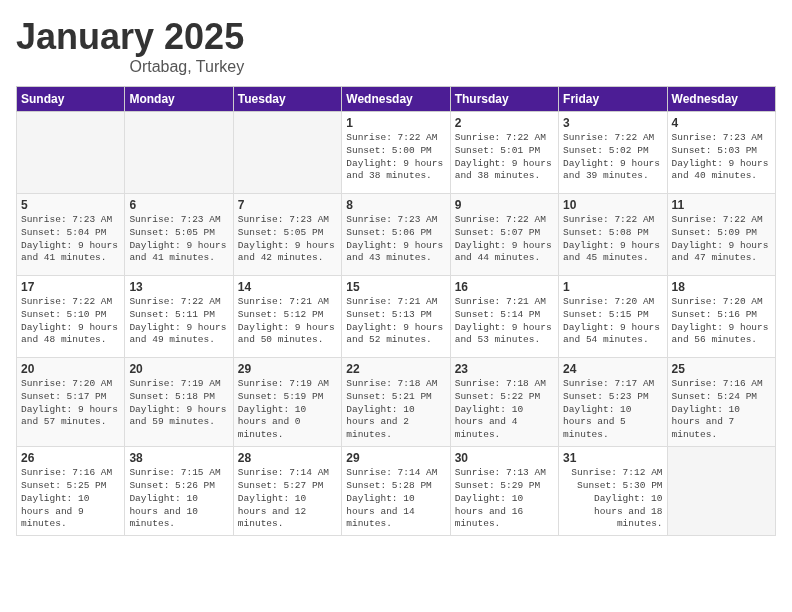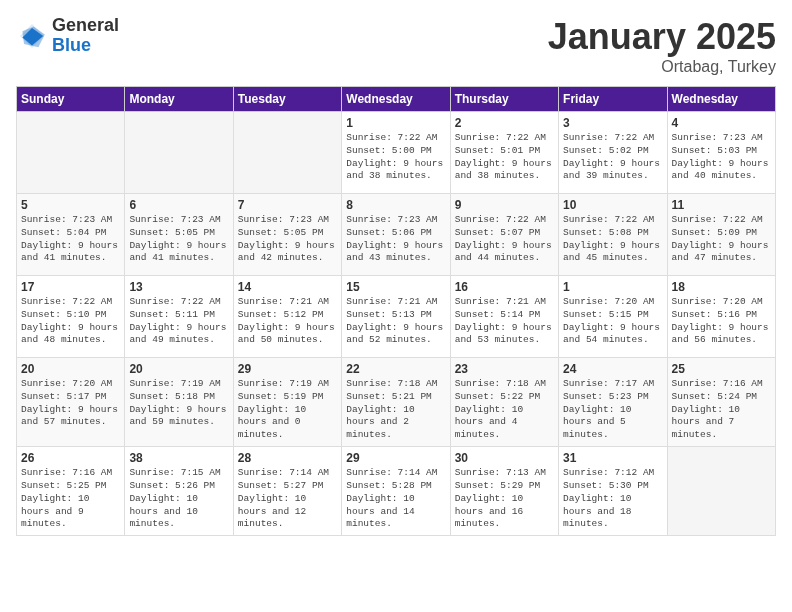--- a/index.html
+++ b/index.html
@@ -91,31 +91,20 @@
       font-family: Liberation Mono, monospace;
     }
     .empty-cell {
       background: #f5f5f5 !important;
     }
   </style>
 </head>
 <body>
 
 <div class="header">
-  <div class="logo">
-    <svg class="logo-icon" viewBox="0 0 40 40">
-      <polygon points="20,5 35,20 20,35 5,20" fill="#1a73c8" opacity="0.15"></polygon>
-      <polygon points="22,8 36,18 28,34 10,30 8,14" fill="#1a73c8" opacity="0.4"></polygon>
-      <polygon points="20,10 34,20 20,32 8,22" fill="#1a73c8"></polygon>
-    </svg>
-    <div class="logo-text">
-      <span class="logo-general">General</span>
-      <span class="logo-blue">Blue</span>
-    </div>
-  </div>
   <div class="title-block">
     <div class="month-title">January 2025</div>
     <div class="location">Ortabag, Turkey</div>
   </div>
 </div>
 
 <table class="calendar">
   <thead>
     <tr>
     <th>Sunday</th>
@@ -315,20 +304,20 @@
 Daylight: 10 hours and 14 minutes.</div>
         </td>
         <td>
           <span class="day-number">30</span>
           <div class="day-detail" style="white-space: pre-line;">Sunrise: 7:13 AM
 Sunset: 5:29 PM
 Daylight: 10 hours and 16 minutes.</div>
         </td>
         <td>
           <span class="day-number">31</span>
-          <div class="day-detail" style="white-space: pre-line;">Sunrise: 7:12 AM
+          <div class="day-detail" style="white-space: pre-line; text-align: right;">Sunrise: 7:12 AM
 Sunset: 5:30 PM
 Daylight: 10 hours and 18 minutes.</div>
         </td>
         <td class="empty-cell"></td>
       </tr>
     </tbody>
 </table>
 
 </body></html>

